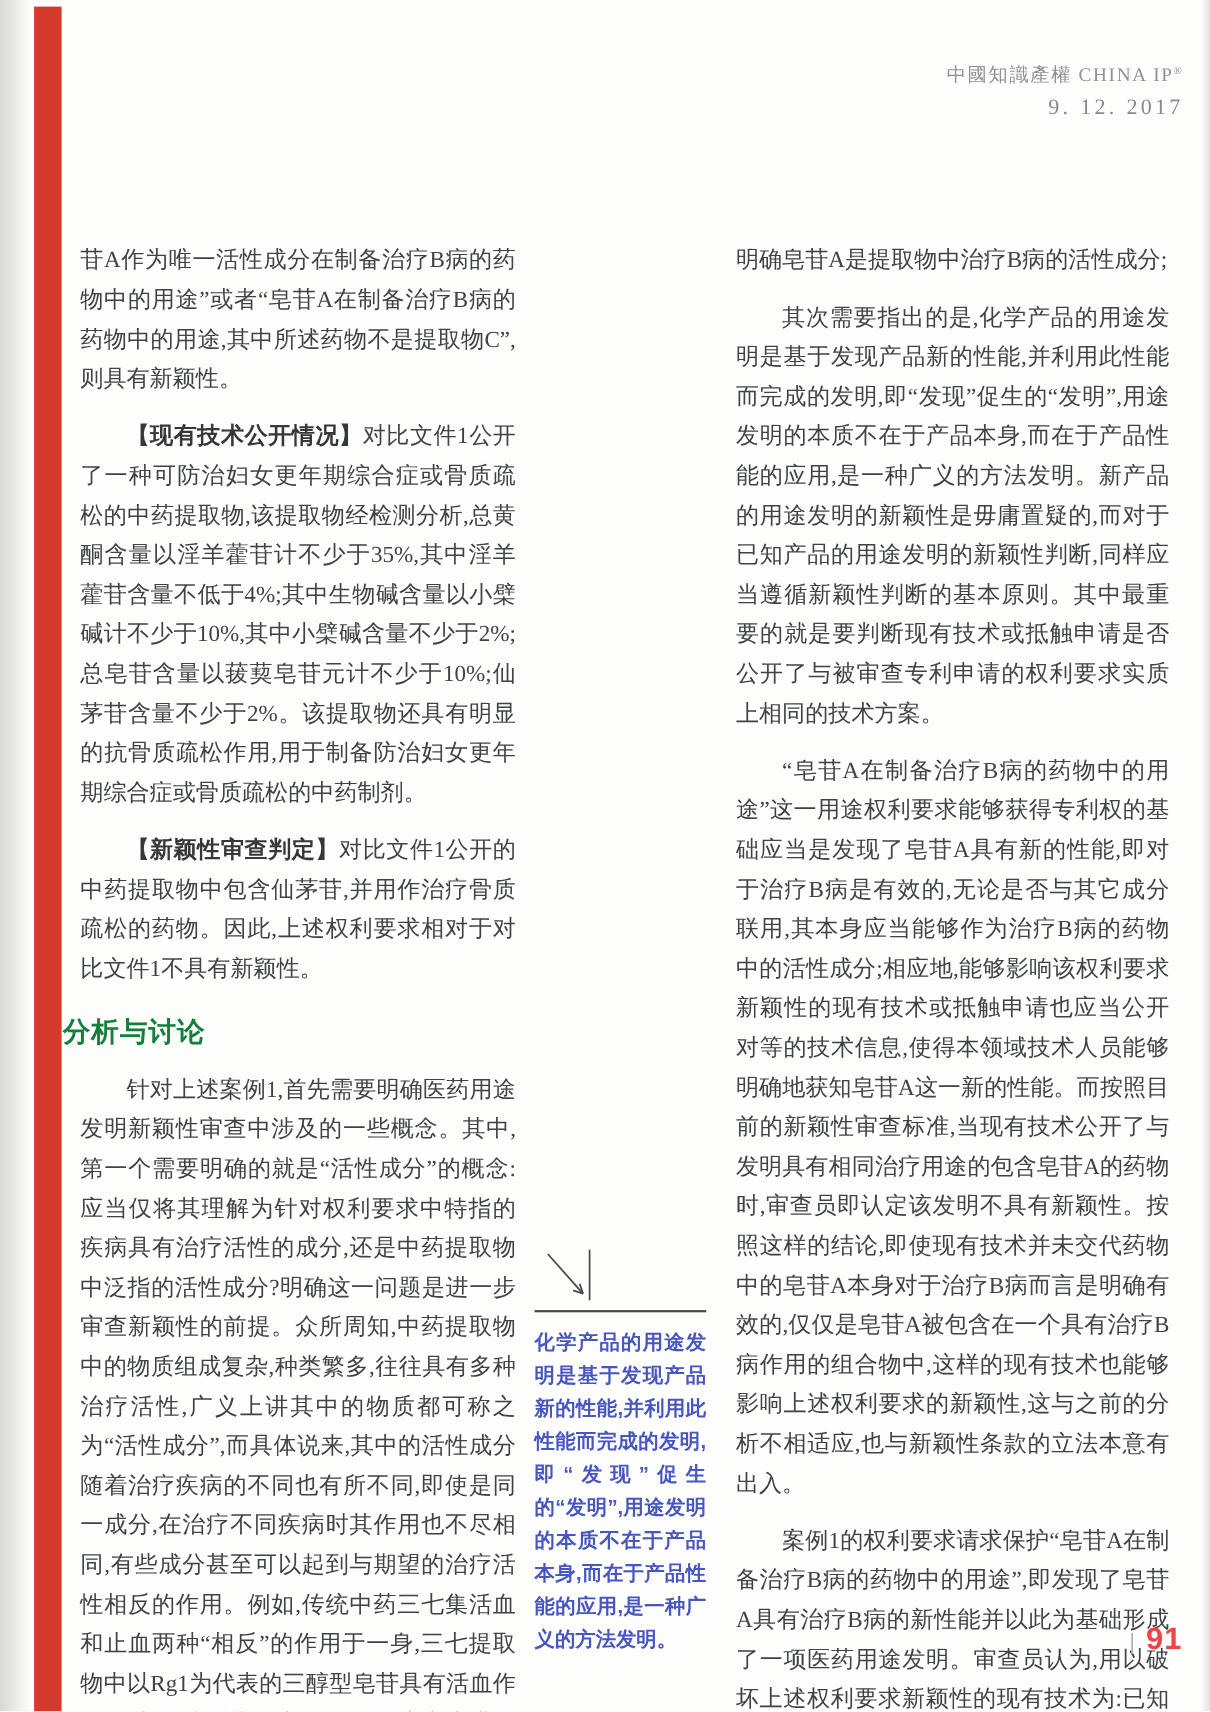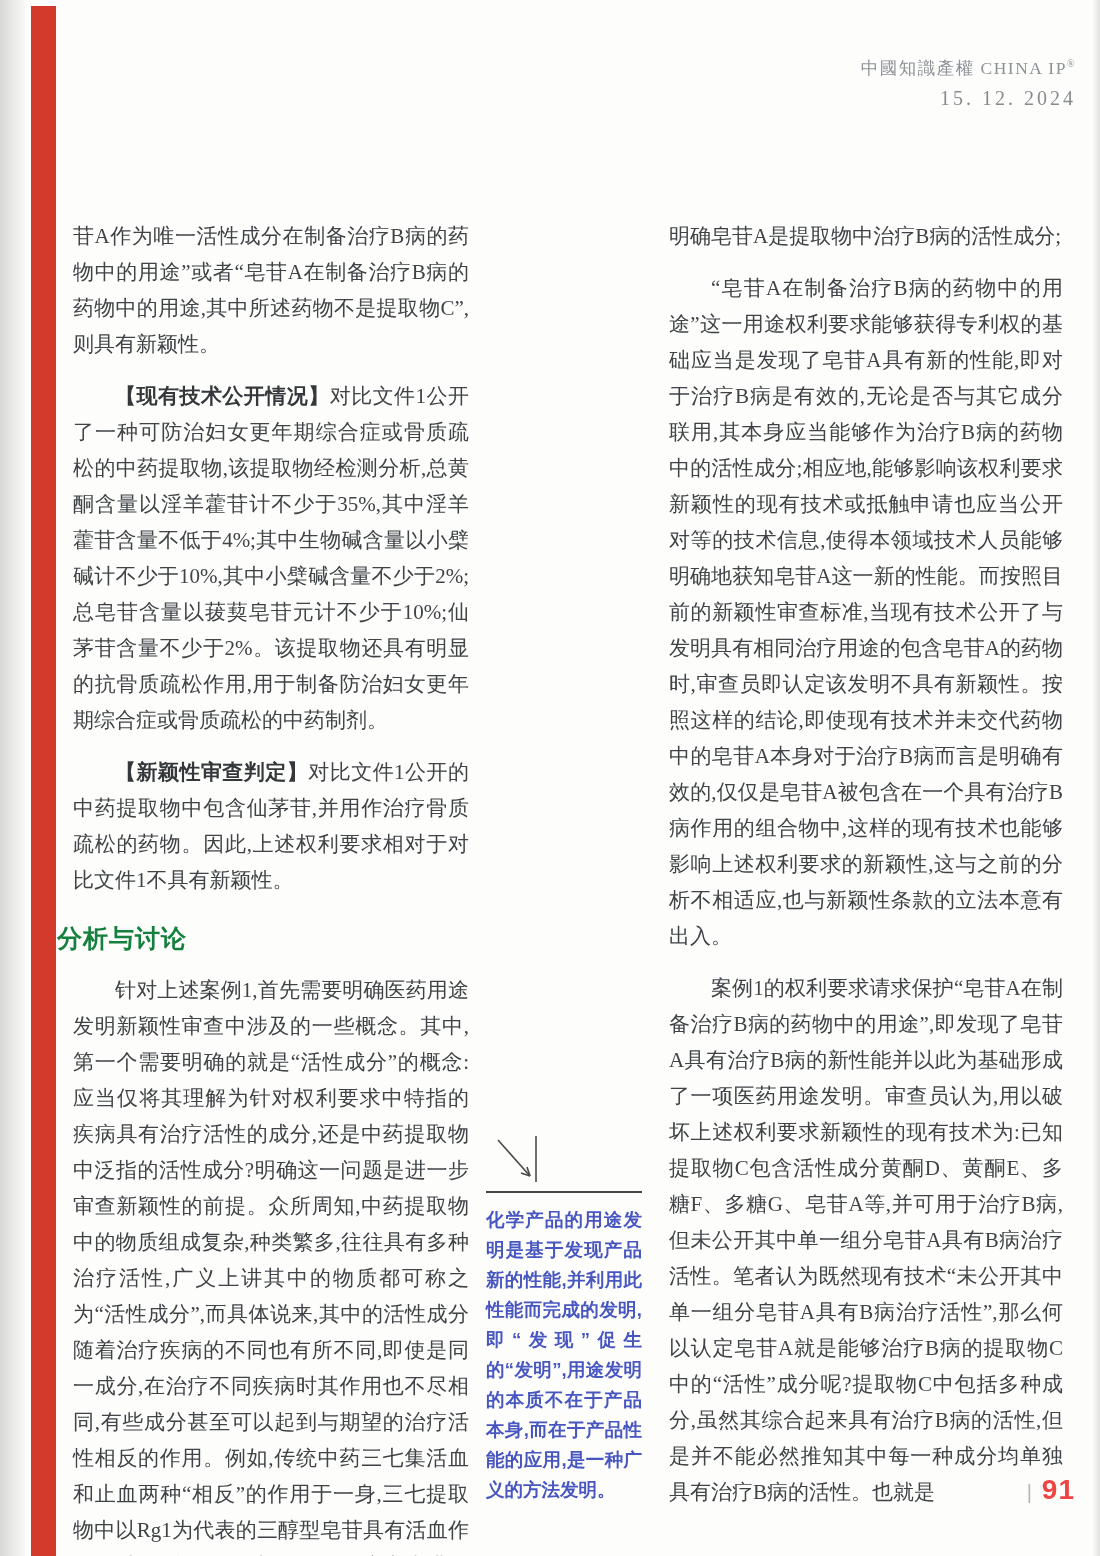--- a/index.html
+++ b/index.html
@@ -47,21 +47,21 @@
 </style>
 </head>
 <body>
 
 <div class="page">
 
   <div class="red-strip"></div>
 
   <div class="header">
     <div class="brand"><span>中國知識產權 CHINA IP</span><sup>®</sup></div>
-    <div class="date">15. 12. 2024</div>
+    <div class="date">9. 12. 2017</div>
   </div>
 
   <div class="col col-left">
     <p class="noindent">苷A作为唯一活性成分在制备治疗B病的药物中的用途”或者“皂苷A在制备治疗B病的药物中的用途,其中所述药物不是提取物C”,则具有新颖性。</p>
     <p><span class="lead">【现有技术公开情况】</span><span>对比文件1公开了一种可防治妇女更年期综合症或骨质疏松的中药提取物,该提取物经检测分析,总黄酮含量以淫羊藿苷计不少于35%,其中淫羊藿苷含量不低于4%;其中生物碱含量以小檗碱计不少于10%,其中小檗碱含量不少于2%;总皂苷含量以菝葜皂苷元计不少于10%;仙茅苷含量不少于2%。该提取物还具有明显的抗骨质疏松作用,用于制备防治妇女更年期综合症或骨质疏松的中药制剂。</span></p>
     <p><span class="lead">【新颖性审查判定】</span><span>对比文件1公开的中药提取物中包含仙茅苷,并用作治疗骨质疏松的药物。因此,上述权利要求相对于对比文件1不具有新颖性。</span></p>
     <h2 class="section-heading">分析与讨论</h2>
     <p>针对上述案例1,首先需要明确医药用途发明新颖性审查中涉及的一些概念。其中,第一个需要明确的就是“活性成分”的概念:应当仅将其理解为针对权利要求中特指的疾病具有治疗活性的成分,还是中药提取物中泛指的活性成分?明确这一问题是进一步审查新颖性的前提。众所周知,中药提取物中的物质组成复杂,种类繁多,往往具有多种治疗活性,广义上讲其中的物质都可称之为“活性成分”,而具体说来,其中的活性成分随着治疗疾病的不同也有所不同,即使是同一成分,在治疗不同疾病时其作用也不尽相同,有些成分甚至可以起到与期望的治疗活性相反的作用。例如,传统中药三七集活血和止血两种“相反”的作用于一身,三七提取物中以Rg1为代表的三醇型皂苷具有活血作用,三七氨酸则具有止血作用,而广义上讲二者均为三七提取物中的活性成分,但具体来说,针对三七的活血作用而言,Rg1为活性成分,三七氨酸则为非活性成分。由此可见,在现有技术没有公开皂苷A具有B病治疗活性的情况下,本领域技术人员并不能</p>
   </div>
 
@@ -71,20 +71,21 @@
       <line x1="40" y1="40" x2="31" y2="37" stroke="#4a4a4a" stroke-width="1.6"></line>
       <line x1="40" y1="40" x2="37" y2="31" stroke="#4a4a4a" stroke-width="1.6"></line>
       <line x1="46" y1="0" x2="46" y2="46" stroke="#4a4a4a" stroke-width="1.6"></line>
     </svg>
     <div class="pq-rule"></div>
     <p class="pq-text">化学产品的用途发明是基于发现产品新的性能,并利用此性能而完成的发明,即“发现”促生的“发明”,用途发明的本质不在于产品本身,而在于产品性能的应用,是一种广义的方法发明。</p>
   </aside>
 
   <div class="col col-right">
     <p class="noindent">明确皂苷A是提取物中治疗B病的活性成分;</p>
+    <p>其次需要指出的是,化学产品的用途发明是基于发现产品新的性能,并利用此性能而完成的发明,即“发现”促生的“发明”,用途发明的本质不在于产品本身,而在于产品性能的应用,是一种广义的方法发明。新产品的用途发明的新颖性是毋庸置疑的,而对于已知产品的用途发明的新颖性判断,同样应当遵循新颖性判断的基本原则。其中最重要的就是要判断现有技术或抵触申请是否公开了与被审查专利申请的权利要求实质上相同的技术方案。</p>
     <p>“皂苷A在制备治疗B病的药物中的用途”这一用途权利要求能够获得专利权的基础应当是发现了皂苷A具有新的性能,即对于治疗B病是有效的,无论是否与其它成分联用,其本身应当能够作为治疗B病的药物中的活性成分;相应地,能够影响该权利要求新颖性的现有技术或抵触申请也应当公开对等的技术信息,使得本领域技术人员能够明确地获知皂苷A这一新的性能。而按照目前的新颖性审查标准,当现有技术公开了与发明具有相同治疗用途的包含皂苷A的药物时,审查员即认定该发明不具有新颖性。按照这样的结论,即使现有技术并未交代药物中的皂苷A本身对于治疗B病而言是明确有效的,仅仅是皂苷A被包含在一个具有治疗B病作用的组合物中,这样的现有技术也能够影响上述权利要求的新颖性,这与之前的分析不相适应,也与新颖性条款的立法本意有出入。</p>
     <p>案例1的权利要求请求保护“皂苷A在制备治疗B病的药物中的用途”,即发现了皂苷A具有治疗B病的新性能并以此为基础形成了一项医药用途发明。审查员认为,用以破坏上述权利要求新颖性的现有技术为:已知提取物C包含活性成分黄酮D、黄酮E、多糖F、多糖G、皂苷A等,并可用于治疗B病,但未公开其中单一组分皂苷A具有B病治疗活性。笔者认为既然现有技术“未公开其中单一组分皂苷A具有B病治疗活性”,那么何以认定皂苷A就是能够治疗B病的提取物C中的“活性”成分呢?提取物C中包括多种成分,虽然其综合起来具有治疗B病的活性,但是并不能必然推知其中每一种成分均单独具有治疗B病的活性。也就是</p>
   </div>
 
   <div class="footer">
     <span class="sep">|</span><span class="pnum">91</span>
   </div>
 
 </div>
 

